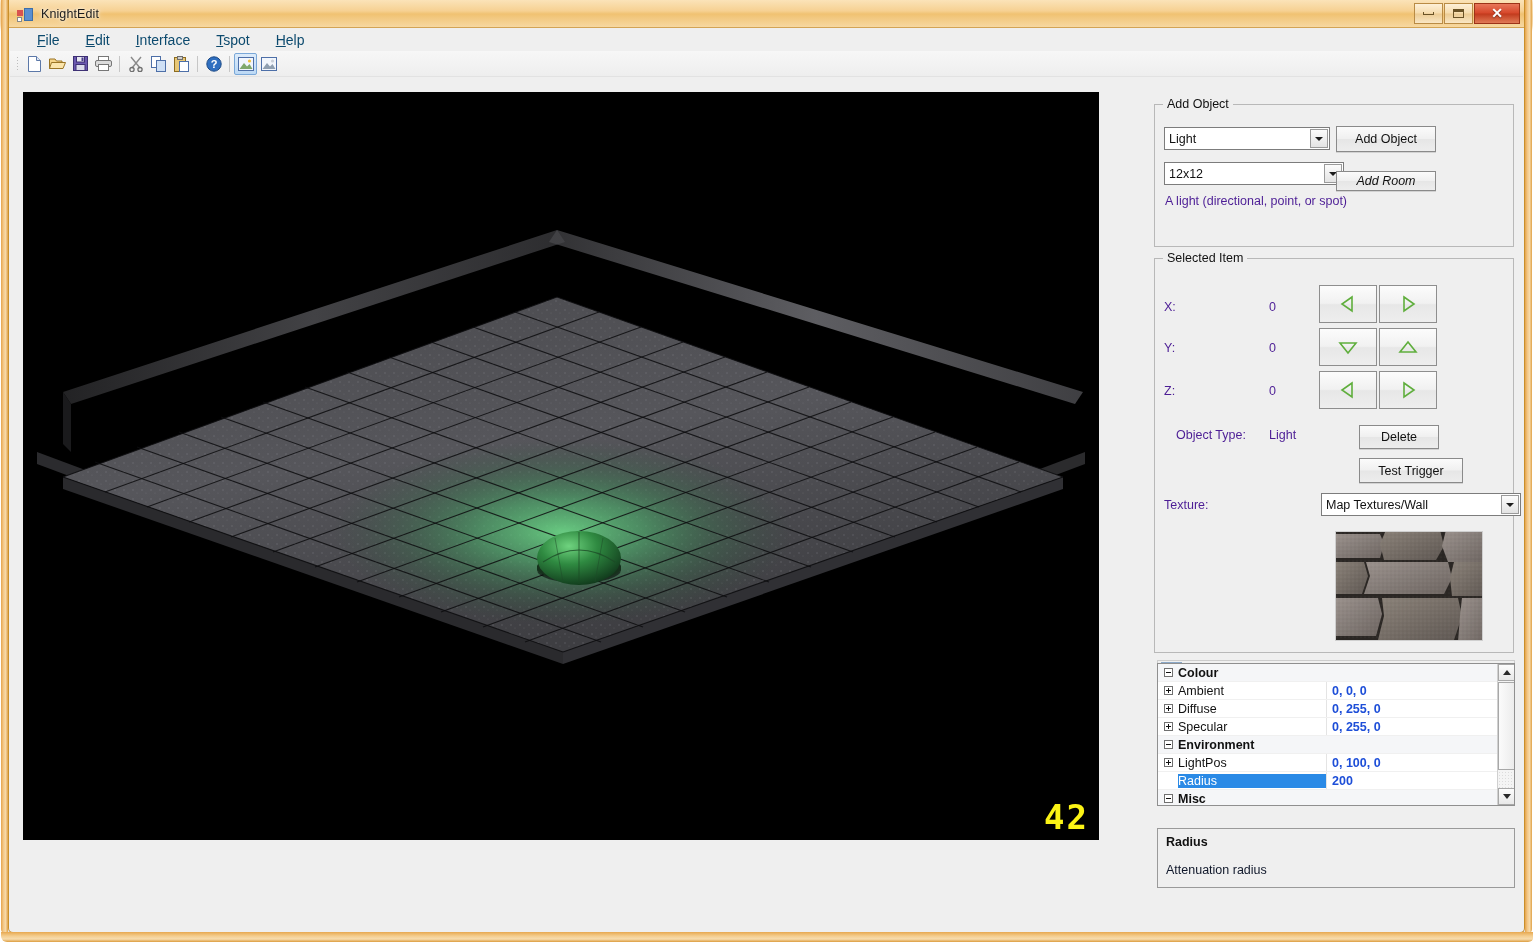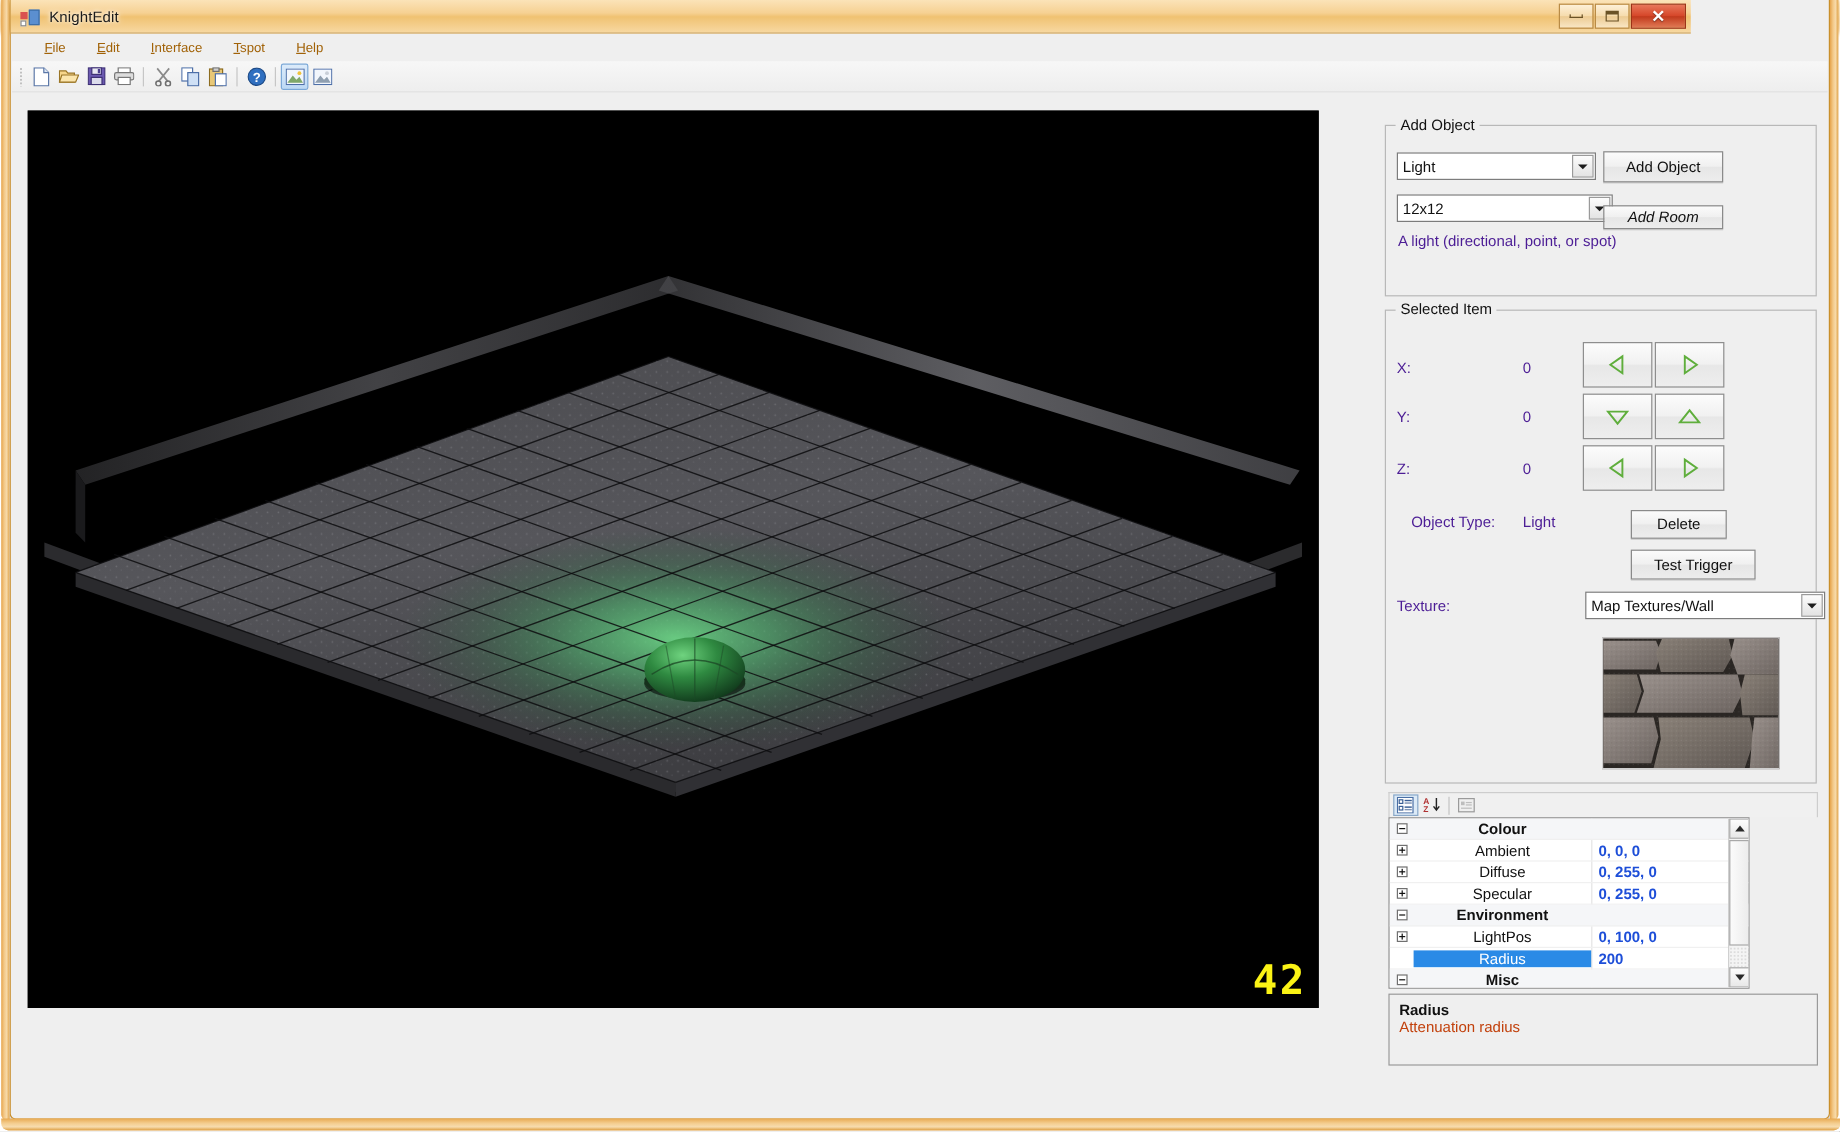--- a/index.html
+++ b/index.html
@@ -43,21 +43,21 @@
   .frame-left { left: -8px; border-radius: 0 0 0 4px; }
   .frame-right { right: -8px; border-radius: 0 0 4px 0; }
   .frame-bottom {
     position: absolute; left: -8px; bottom: -10px; width: 1533px; height: 10px;
     background: linear-gradient(180deg,#e7a850 0%, #f4cd8e 40%, #f7dcae 70%, #dd9d3f 100%);
     border-radius: 0 0 6px 6px;
   }
 
   
   #titlebar {
-    position: absolute; left: 0; top: 0; width: 1400px; height: 28px;
+    position: absolute; left: 0; top: 0; width: 1515px; height: 28px;
     background: linear-gradient(180deg,#fbe3b8 0%, #f6d193 40%, #f0c272 52%, #f7d8a1 100%);
     border-bottom: 1px solid #d3a455;
     display: flex; align-items: center;
   }
   #app-icon {
     width: 16px; height: 16px; margin-left: 8px; position: relative; flex: none;
   }
   #app-icon .sq { position: absolute; width: 6px; height: 6px; }
   #app-title {
     margin-left: 8px; font-size: 12.5px; color: #1b1b1b;
@@ -80,21 +80,21 @@
   .glyph-max { width: 11px; height: 9px; border: 1px solid #6a5226; border-top-width: 3px; }
   .glyph-close { color: #fff; font-size: 14px; font-weight: bold; line-height: 1;
                  text-shadow: 0 1px 1px rgba(0,0,0,.45); }
 
   
   #menubar {
     position: absolute; left: 1px; top: 29px; width: 1513px; height: 22px;
     background: #efefef; display: flex; align-items: center; padding-left: 14px;
   }
   .menu-item {
-    font-size: 11px; color: #a16207; padding: 2px 13px; cursor: default;
+    font-size: 14px; color: #0c4a6e; padding: 2px 13px; cursor: default;
   }
   .menu-item u { text-decoration: underline; }
 
   
   #toolbar {
     position: absolute; left: 1px; top: 51px; width: 1513px; height: 26px;
     background: linear-gradient(180deg,#f7f7f7 0%, #eeeeee 100%);
     display: flex; align-items: center; padding-left: 6px;
     border-bottom: 1px solid #e2e2e2;
   }
@@ -169,22 +169,22 @@
     position: absolute; left: 1148px; top: 660px; width: 358px; height: 21px;
     background: #f0f0f0; border: 1px solid #cdcdcd; border-bottom: none;
     display: flex; align-items: center; padding-left: 3px;
   }
   .pg-tb-btn { width: 21px; height: 18px; display:flex; align-items:center; justify-content:center;
                border: 1px solid transparent; cursor: pointer; }
   .pg-tb-btn.sel { border-color: #8aa8c8; background: #dceaf7; }
   .pg-tb-sep { width:1px; height:15px; background:#c4c4c4; margin: 0 4px; }
 
   #propgrid {
-    position: absolute; left: 1148px; top: 681px; width: 301px; height: 143px;
-    border: 1px solid #8f8f8f; background: #fff; overflow: hidden; text-align: center;
+    position: absolute; left: 1148px; top: 663px; width: 358px; height: 143px;
+    border: 1px solid #8f8f8f; background: #fff; overflow: hidden;
   }
   .pg-rows { position: absolute; left: 0; top: 0; width: 340px; }
   .pg-row { height: 18px; display: flex; align-items: center; font-size: 12.5px;
             border-bottom: 1px solid #f0f0f0; }
   .pg-row.cat { background: #f5f6f8; font-weight: bold; }
   .pg-exp { width: 9px; height: 9px; border: 1px solid #707070; background: #fff;
             margin-left: 6px; margin-right: 5px; position: relative; flex: none; }
   .pg-exp::before { content:''; position:absolute; left:1px; top:3px; width:5px; height:1px; background:#111; }
   .pg-exp.plus::after { content:''; position:absolute; left:3px; top:1px; width:1px; height:5px; background:#111; }
   .pg-spacer { width: 20px; flex: none; }
@@ -204,21 +204,21 @@
   .sb-track { position:absolute; left:0; top:107px; width:17px; height:17px;
               background-image: radial-gradient(#dcdcdc 45%, transparent 46%); background-size:3px 3px; }
   .sb-tri-up { width:0;height:0;border-left:4px solid transparent;border-right:4px solid transparent;border-bottom:5px solid #2a2a2a;}
   .sb-tri-dn { width:0;height:0;border-left:4px solid transparent;border-right:4px solid transparent;border-top:5px solid #2a2a2a;}
 
   #pg-desc {
     position: absolute; left: 1148px; top: 828px; width: 358px; height: 60px;
     border: 1px solid #9a9a9a; background: #efefef; padding: 6px 8px;
   }
   #pg-desc .t { font-size: 12.5px; font-weight: bold; color: #111; }
-  #pg-desc .d { font-size: 12.5px; color: #c2410c; margin-top: 0; }
+  #pg-desc .d { font-size: 12.5px; color: #0f172a; margin-top: 14px; }
 </style>
 </head>
 <body>
 
 <div id="desktop">
 
   <div class="bg-window">
     <div class="bg-blob" style="left:318px;top:8px;width:14px;height:12px;"></div>
     <div class="bg-blob" style="left:352px;top:10px;width:7px;height:7px;"></div>
     <div class="bg-blob" style="left:384px;top:9px;width:12px;height:10px;"></div>

